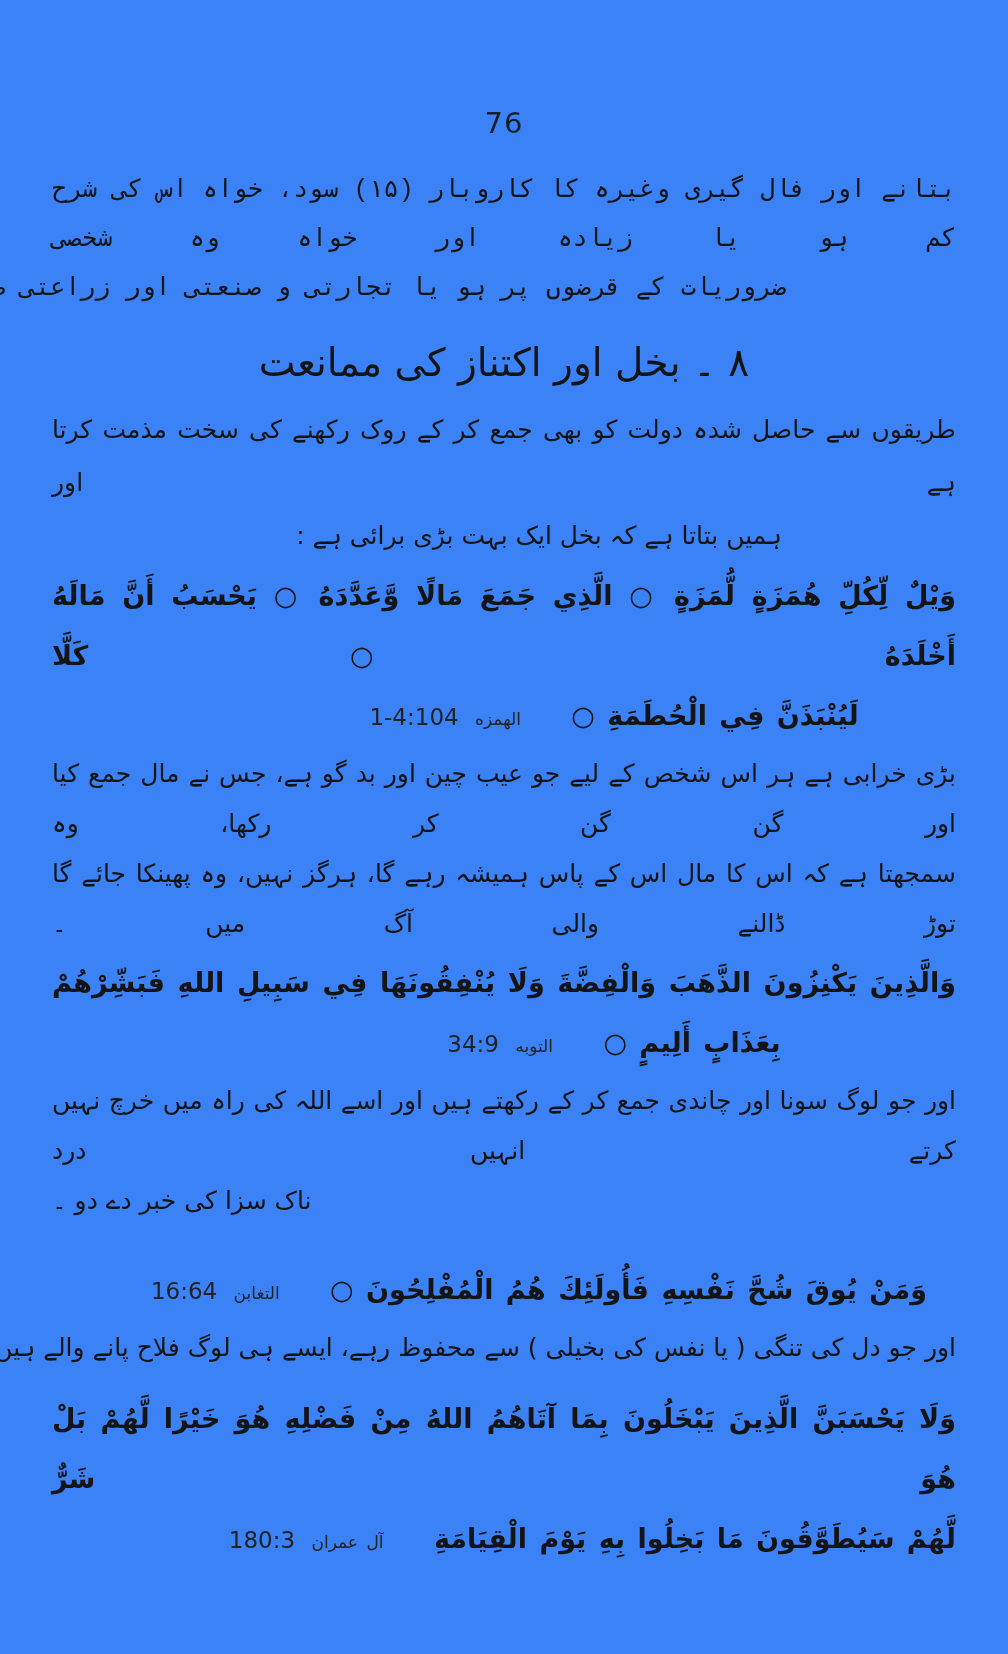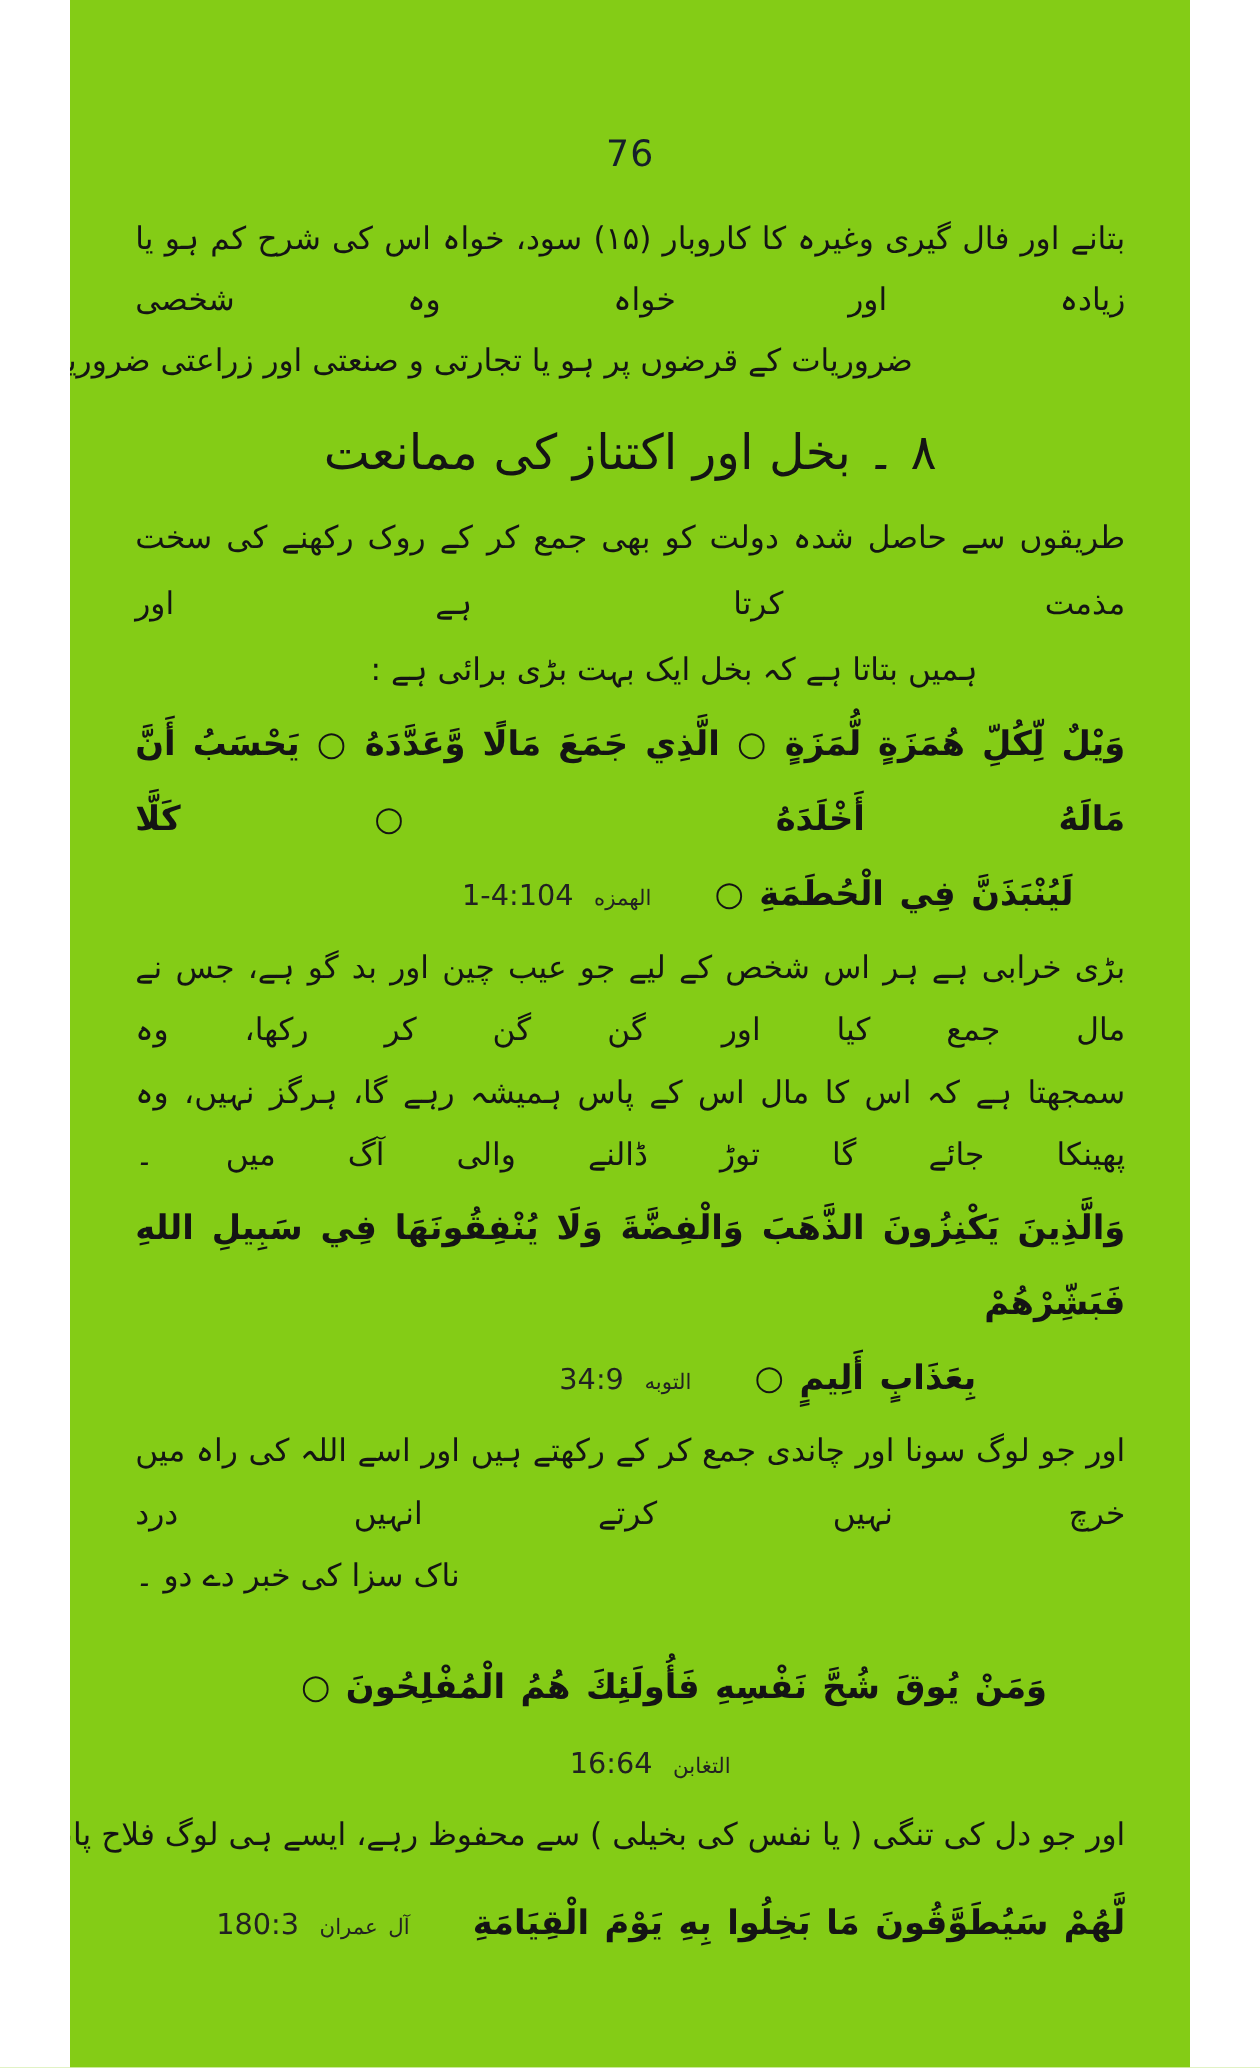--- a/index.html
+++ b/index.html
@@ -1,39 +1,39 @@
 <!DOCTYPE html>
 <html lang="ur" dir="rtl"><head>
 <meta charset="utf-8">
 <style>
   html,body { margin:0; padding:0; background:#ffffff; }
   .page {
     position:relative;
-    width:896px; height:1654px;
+    width:1008px; height:1654px;
     margin:0 auto;
-    background:#84cc16;
+    background:#3b82f6;
     color:#141414;
     direction:rtl;
     box-sizing:border-box;
     padding:0 52px;
     overflow:hidden;
     font-family:"DejaVu Sans", sans-serif;
   }
   .page-number {
     padding-top:106px;
     text-align:center;
     font-size:29px;
     letter-spacing:1px;
     color:#16202a;
   }
   .line { white-space:nowrap; }
   .justify { text-align:justify; text-align-last:justify; white-space:normal; }
   .center { text-align:center; }
 
-  .cont-para { margin-top:26px; font-size:25px; line-height:49px; }
+  .cont-para { margin-top:26px; font-size:25px; line-height:49px;font-family:Liberation Mono, monospace; }
   .cont-last { padding-right:170px; padding-left:120px; }
 
   .heading {
     margin:18px 0 8px;
     font-size:39px;
     line-height:64px;
     font-weight:normal;
     text-align:center;
     letter-spacing:0.5px;
   }
@@ -119,20 +119,21 @@
         </span>
       </div>
     </div>
     <div class="trans">
       <div class="line trans-center">اور جو دل کی تنگی ( یا نفس کی بخیلی ) سے محفوظ رہے، ایسے ہی لوگ فلاح پانے والے ہیں ۔</div>
     </div>
   </div>
 
   <div class="quote q4">
     <div class="verse">
+      <div class="line justify">وَلَا يَحْسَبَنَّ الَّذِينَ يَبْخَلُونَ بِمَا آتَاهُمُ اللهُ مِنْ فَضْلِهِ هُوَ خَيْرًا لَّهُمْ بَلْ هُوَ شَرٌّ</div>
       <div class="verse-cont">
         <span>لَّهُمْ سَيُطَوَّقُونَ مَا بَخِلُوا بِهِ يَوْمَ الْقِيَامَةِ</span>
         <span class="ref">
           <span>آل عمران</span>
           <span class="ref-num">180:3</span>
         </span>
       </div>
     </div>
 
   </div>

